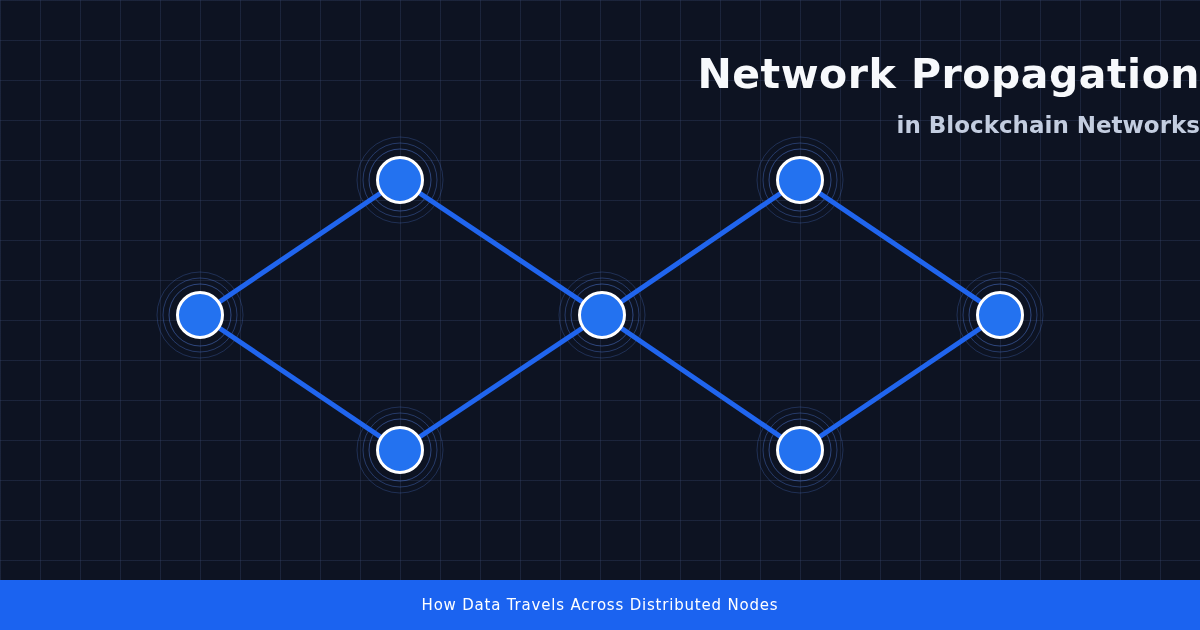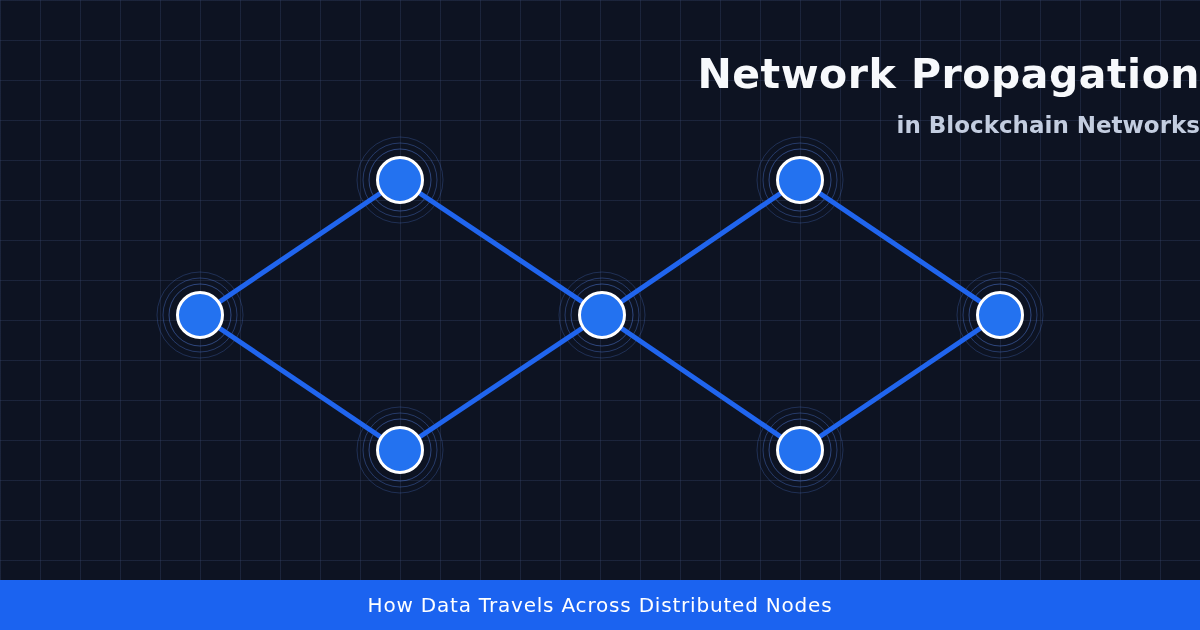--- a/index.html
+++ b/index.html
@@ -54,21 +54,21 @@
     bottom: 0;
     width: 100%;
     height: 50px;
     display: flex;
     align-items: center;
     justify-content: center;
     z-index: 4;
   }
   .banner-caption {
     color: #ffffff;
-    font-size: 20px;
+    font-size: 15px;
     letter-spacing: 0.8px;
   }
 </style>
 </head>
 <body>
 
 <div class="page" style="background-color: rgb(13, 19, 34);">
 
   <svg class="network-svg" id="network-svg" width="1200" height="630" viewBox="0 0 1200 630">
       <circle cx="200" cy="315" r="31" fill="none" stroke="#5079d8" stroke-width="1" opacity="0.5"></circle>

